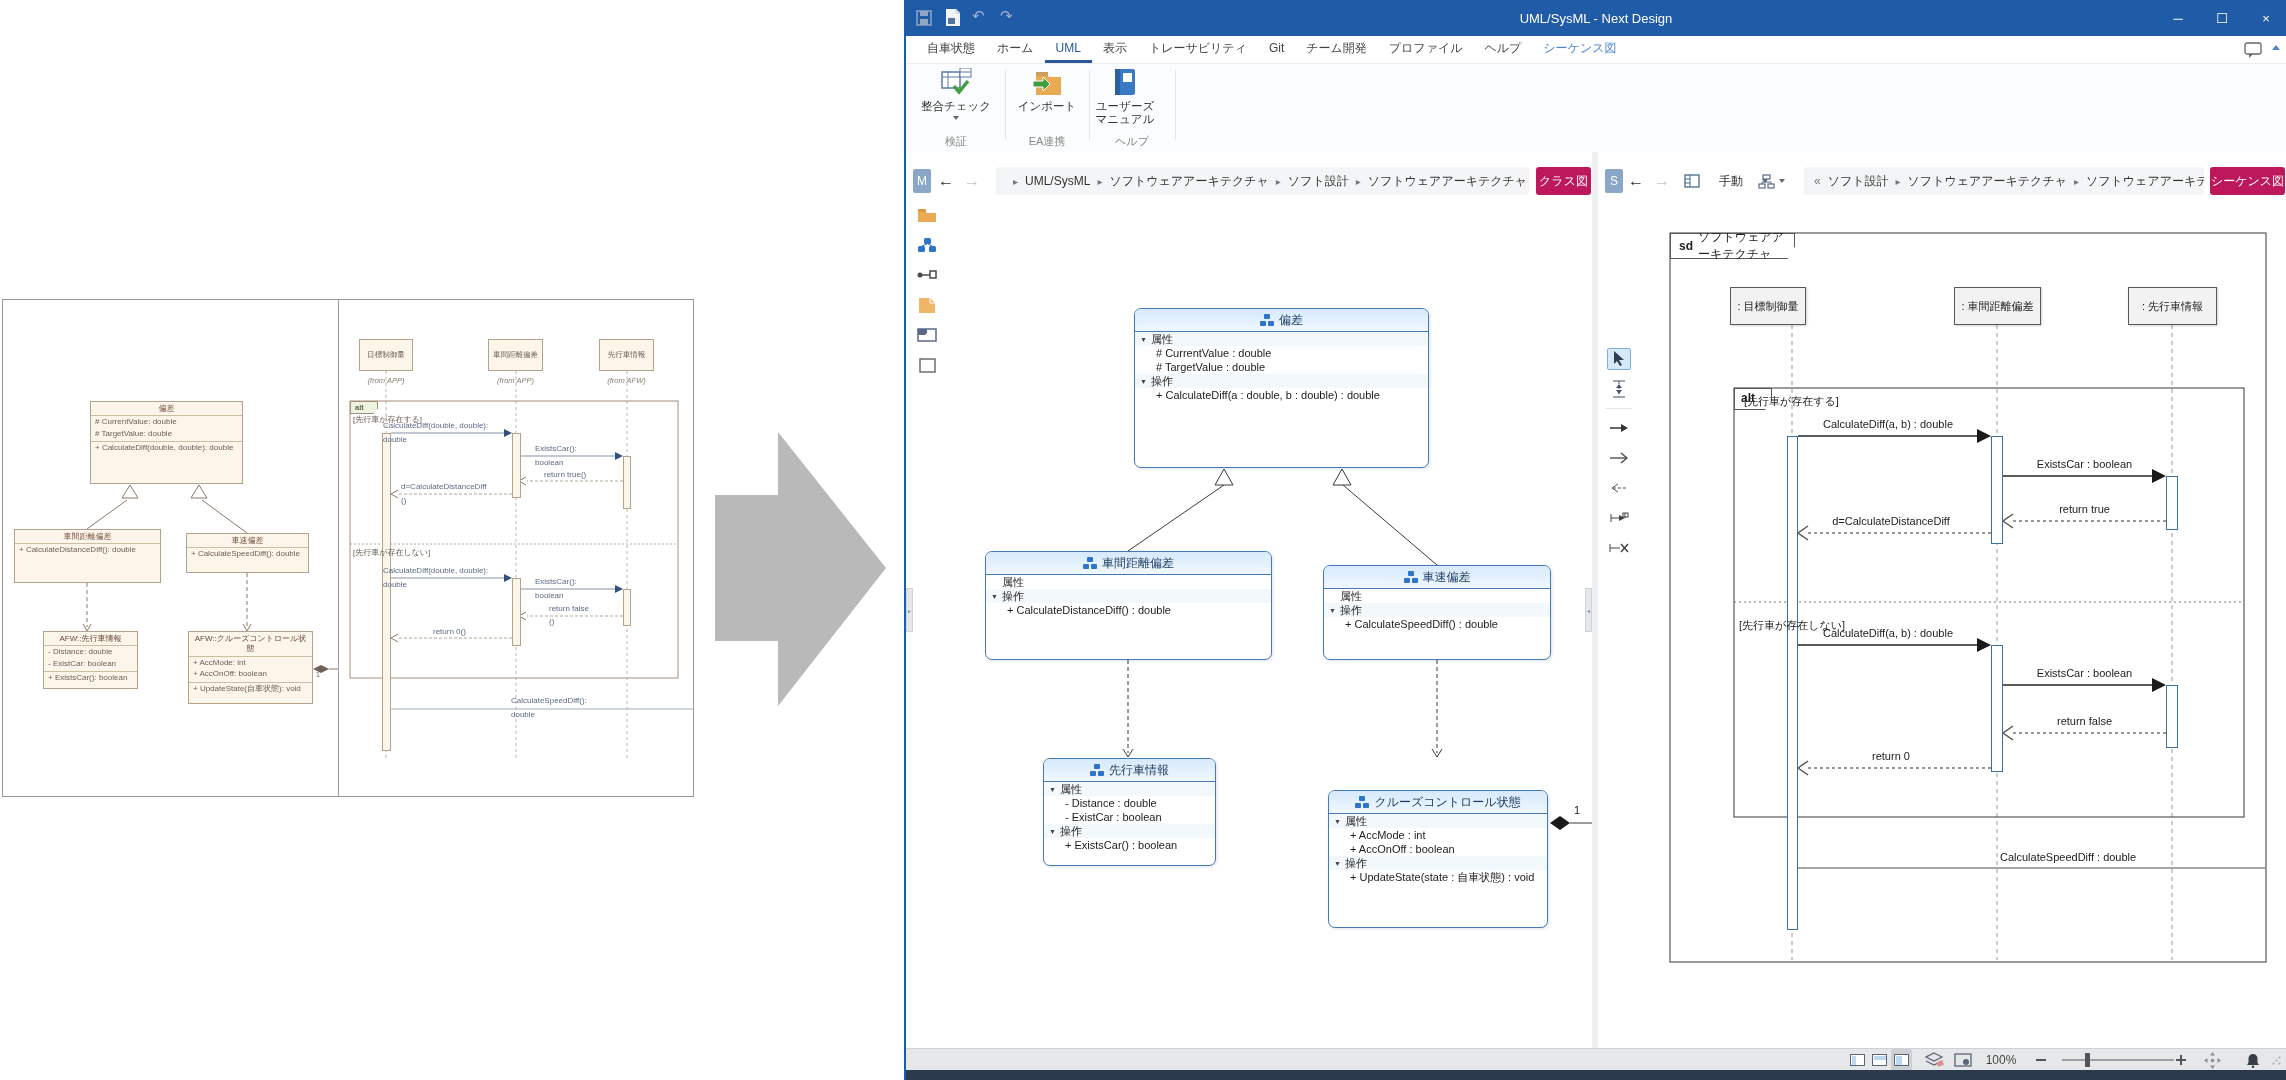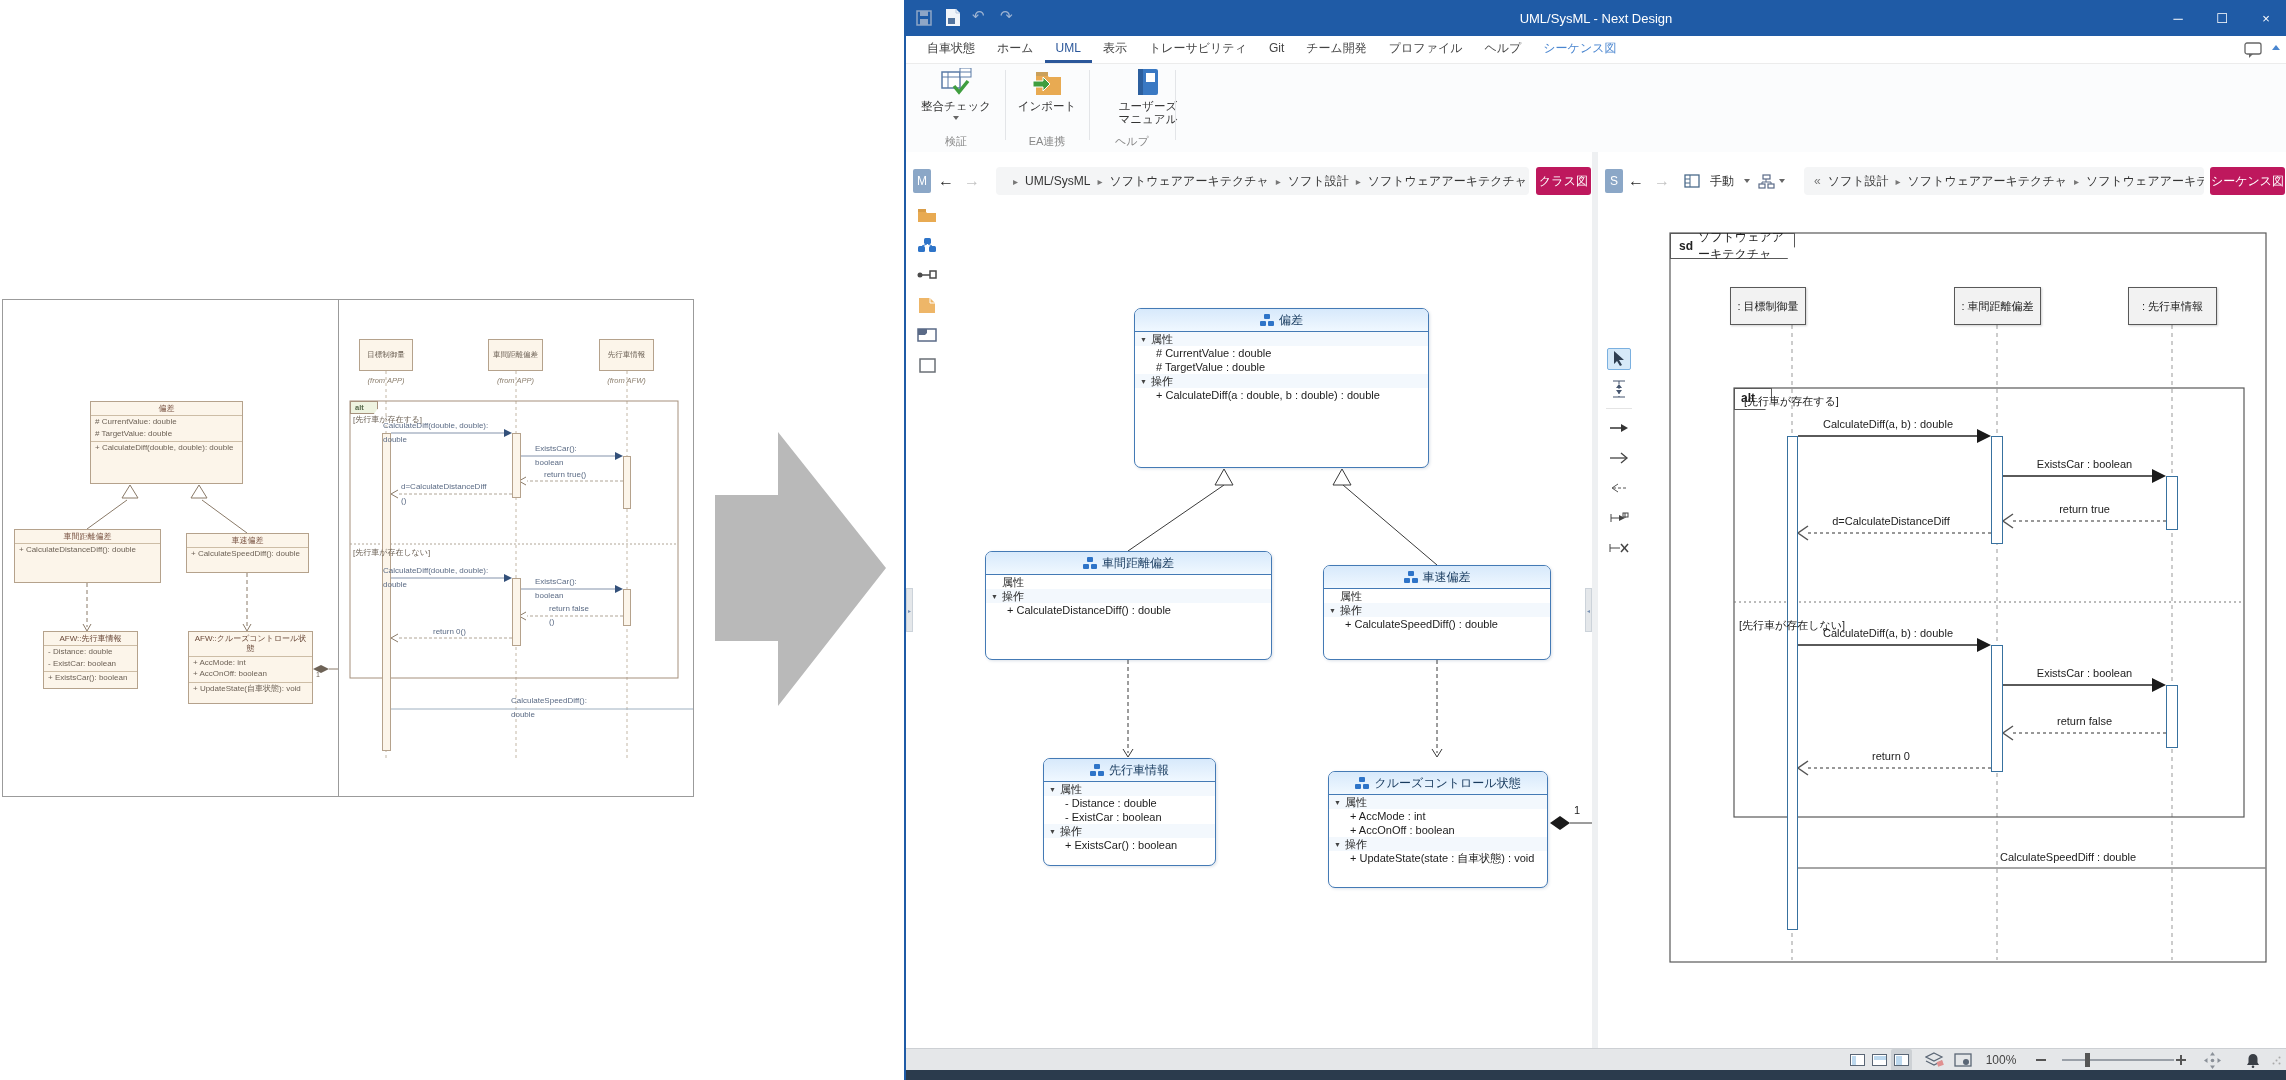--- a/index.html
+++ b/index.html
@@ -235,21 +235,21 @@
       <div class="rsep" style="left:99px"></div>
       <div class="rbtn" style="left:105px;width:72px">
         <svg width="34" height="30">
           <path d="M6 6 h10 l3 3 h12 v18 h-25 z" fill="#e8aa52"></path>
           <rect x="6" y="4" width="12" height="4" fill="#caa05a"></rect>
           <path d="M3 13 h10 v-4 l7 7 l-7 7 v-4 h-10 z" fill="#3f9e3f" stroke="#fff" stroke-width="1"></path>
         </svg>
         <span>インポート</span>
       </div>
       <div class="rsep" style="left:183px"></div>
-      <div class="rbtn" style="left:205px;width:74px">
+      <div class="rbtn" style="left:182px;width:74px">
         <svg width="26" height="30">
           <rect x="3" y="1" width="20" height="26" rx="2" fill="#3a79c3"></rect>
           <rect x="3" y="1" width="5" height="26" fill="#2c5f9e"></rect>
           <rect x="11" y="5" width="9" height="9" fill="#fff"></rect>
         </svg>
         <span>ユーザーズ</span>
         <span style="margin-top:-3px">マニュアル</span>
       </div>
       <div class="rsep" style="left:269px"></div>
       <div class="rgrp" style="left:8px;width:84px">検証</div>
@@ -406,21 +406,21 @@
           </div>
         <div class="nd-row nd-mem">- Distance : double</div>
         <div class="nd-row nd-mem">- ExistCar : boolean</div>
         <div class="nd-row nd-sec">
             <span class="nd-tri">▼</span>
             <span>操作</span>
           </div>
         <div class="nd-row nd-mem">+ ExistsCar() : boolean</div>
       </div>
 
-      <div class="nd-class" style="left:422px;top:619px;width:220px;height:117px">
+      <div class="nd-class" style="left:422px;top:638px;width:220px;height:138px">
         <div class="nd-hd">
           <svg width="14" height="12">
               <rect x="4" y="0" width="6" height="5" rx="1" fill="#2e74c8"></rect>
               <rect x="0" y="7" width="6" height="5" rx="1" fill="#2e74c8"></rect>
               <rect x="8" y="7" width="6" height="5" rx="1" fill="#2e74c8"></rect>
             </svg>
           <span>クルーズコントロール状態</span>
         </div>
         <div class="nd-row nd-sec">
             <span class="nd-tri">▼</span>
@@ -440,21 +440,21 @@
       <div class="handle" style="left:0;top:436px">▸</div>
       <div class="handle" style="left:679px;top:436px">◂</div>
     </div>
 
     <div class="abs" style="left:686px;top:152px;width:6px;height:896px;background:#eef0f2"></div>
 
     <div class="pane" style="left:692px;top:152px;width:690px;height:896px">
       <div class="crumb-badge" style="left:7px;top:17px">S</div>
       <div class="navarrow" style="left:30px;top:21px">←</div>
       <div class="navarrow dis" style="left:56px;top:21px">→</div>
-      <div class="abs" style="left:86px;top:17px;display:flex;align-items:center;gap:10px;height:24px">
+      <div class="abs" style="left:86px;top:17px;display:flex;align-items:center;gap:19px;height:24px">
         <svg width="16" height="14">
             <rect x="1" y="1" width="14" height="12" fill="#fff" stroke="#4a6a8a" stroke-width="1.3"></rect>
             <line x1="6" y1="1" x2="6" y2="13" stroke="#4a6a8a"></line>
             <line x1="1" y1="5" x2="6" y2="5" stroke="#4a6a8a"></line>
             <line x1="1" y1="9" x2="6" y2="9" stroke="#4a6a8a"></line>
           </svg>
         <span style="font-size:12px;color:#333">手動</span>
         <div class="caret sm"></div>
       </div>
       <div class="abs" style="left:160px;top:17px;display:flex;align-items:center;gap:4px;height:24px">

